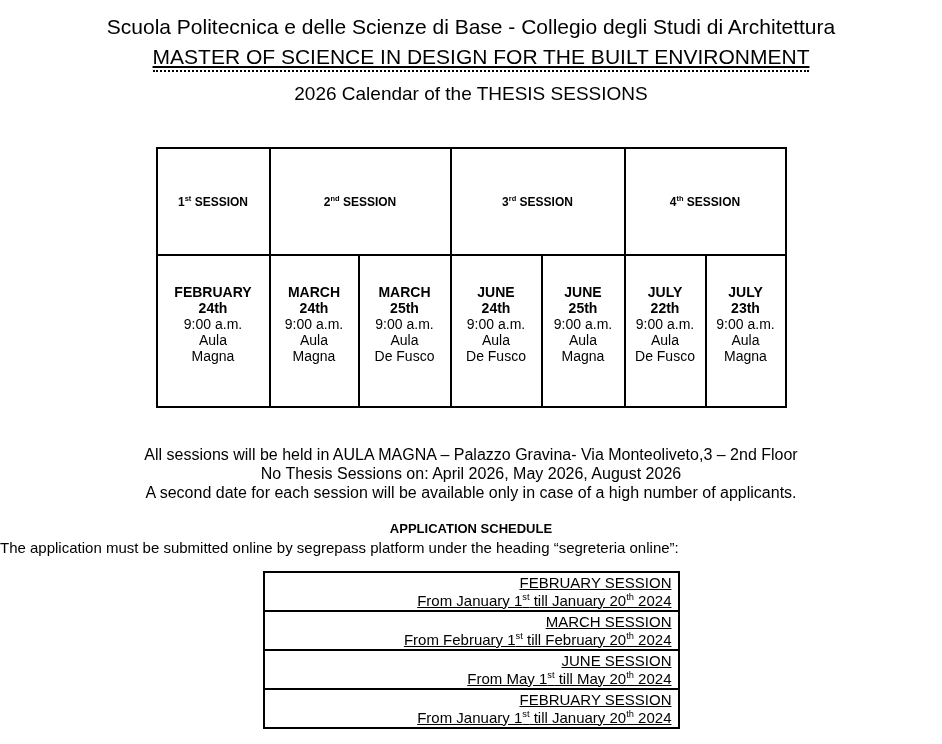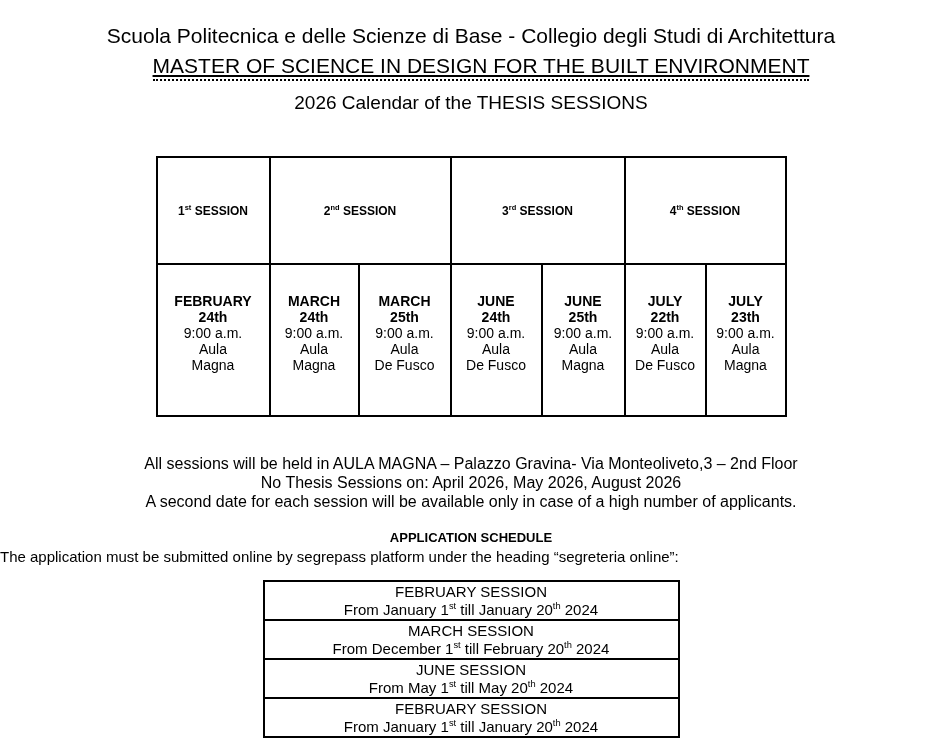--- a/index.html
+++ b/index.html
@@ -3,21 +3,21 @@
 <meta charset="utf-8">
 <style>
   * { box-sizing: border-box; }
   html, body { margin: 0; padding: 0; }
   body {
     width: 942px; height: 744px;
     background: #ffffff; color: #000000;
     font-family: "Liberation Sans", sans-serif;
     overflow: hidden;
   }
-  .doc { width: 942px; height: 744px; padding-top: 24px; }
+  .doc { width: 942px; height: 744px; padding-top: 15px; }
 
   .t1 { text-align: center; font-size: 21px; line-height: 24px; font-weight: normal; }
   .t2 { text-align: center; font-size: 21px; line-height: 24px; margin-top: 6px; }
   .t2 .u {
     display: inline-block;
     text-decoration: underline;
     border-bottom: 2px dotted #000;
     padding-bottom: 1px;
     margin-left: 20px;
   }
@@ -37,25 +37,26 @@
   .sessions .bdy td { height: 152px; font-size: 14px; line-height: 16px; padding-bottom: 14px; }
   .sessions .bdy .m { font-weight: bold; }
 
   .notes { margin-top: 37px; text-align: center; font-size: 16px; line-height: 19px; }
   .apphead { margin-top: 17px; text-align: center; font-size: 13px; font-weight: bold; line-height: 19px; }
   .appintro { text-align: left; font-size: 15px; line-height: 19px; }
 
   .apptable { margin: 14px auto 0; width: 417px; }
   .apptable td {
     border: 2px solid #000;
-    text-align: center;
+    text-align: right;
     font-size: 15px;
     line-height: 17.5px;
     height: 36px;
     padding: 1px 6px;
+    text-decoration: underline;
   }
 </style>
 </head>
 <body>
 
 <div class="doc">
 
   <div class="t1">Scuola Politecnica e delle Scienze di Base - Collegio degli Studi di Architettura</div>
   <div class="t2">
     <span class="u">MASTER OF SCIENCE IN DESIGN FOR THE BUILT ENVIRONMENT</span>
@@ -146,21 +147,21 @@
     <tbody>
         <tr>
       <td>
         <div>FEBRUARY SESSION</div>
         <div><span>From January 1</span><sup>st</sup><span> till January 20</span><sup>th</sup><span> 2024</span></div>
       </td>
     </tr>
     <tr>
       <td>
         <div>MARCH SESSION</div>
-        <div><span>From December 1</span><sup>st</sup><span> till February 20</span><sup>th</sup><span> 2024</span></div>
+        <div><span>From February 1</span><sup>st</sup><span> till February 20</span><sup>th</sup><span> 2024</span></div>
       </td>
     </tr>
     <tr>
       <td>
         <div>JUNE SESSION</div>
         <div><span>From May 1</span><sup>st</sup><span> till May 20</span><sup>th</sup><span> 2024</span></div>
       </td>
     </tr>
     <tr>
       <td>

